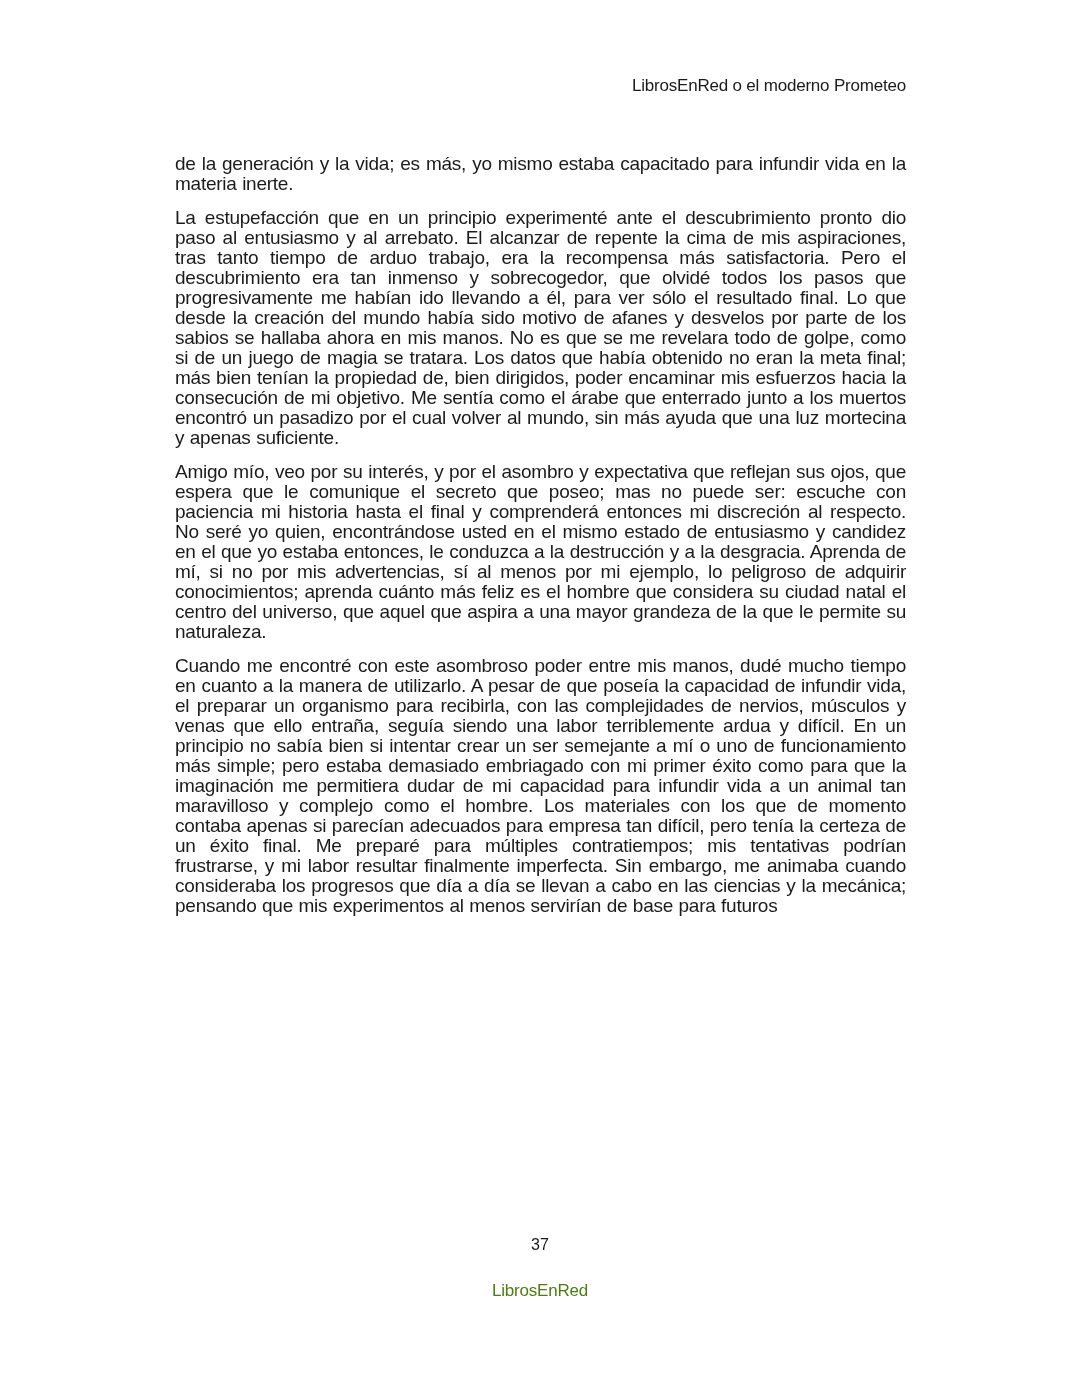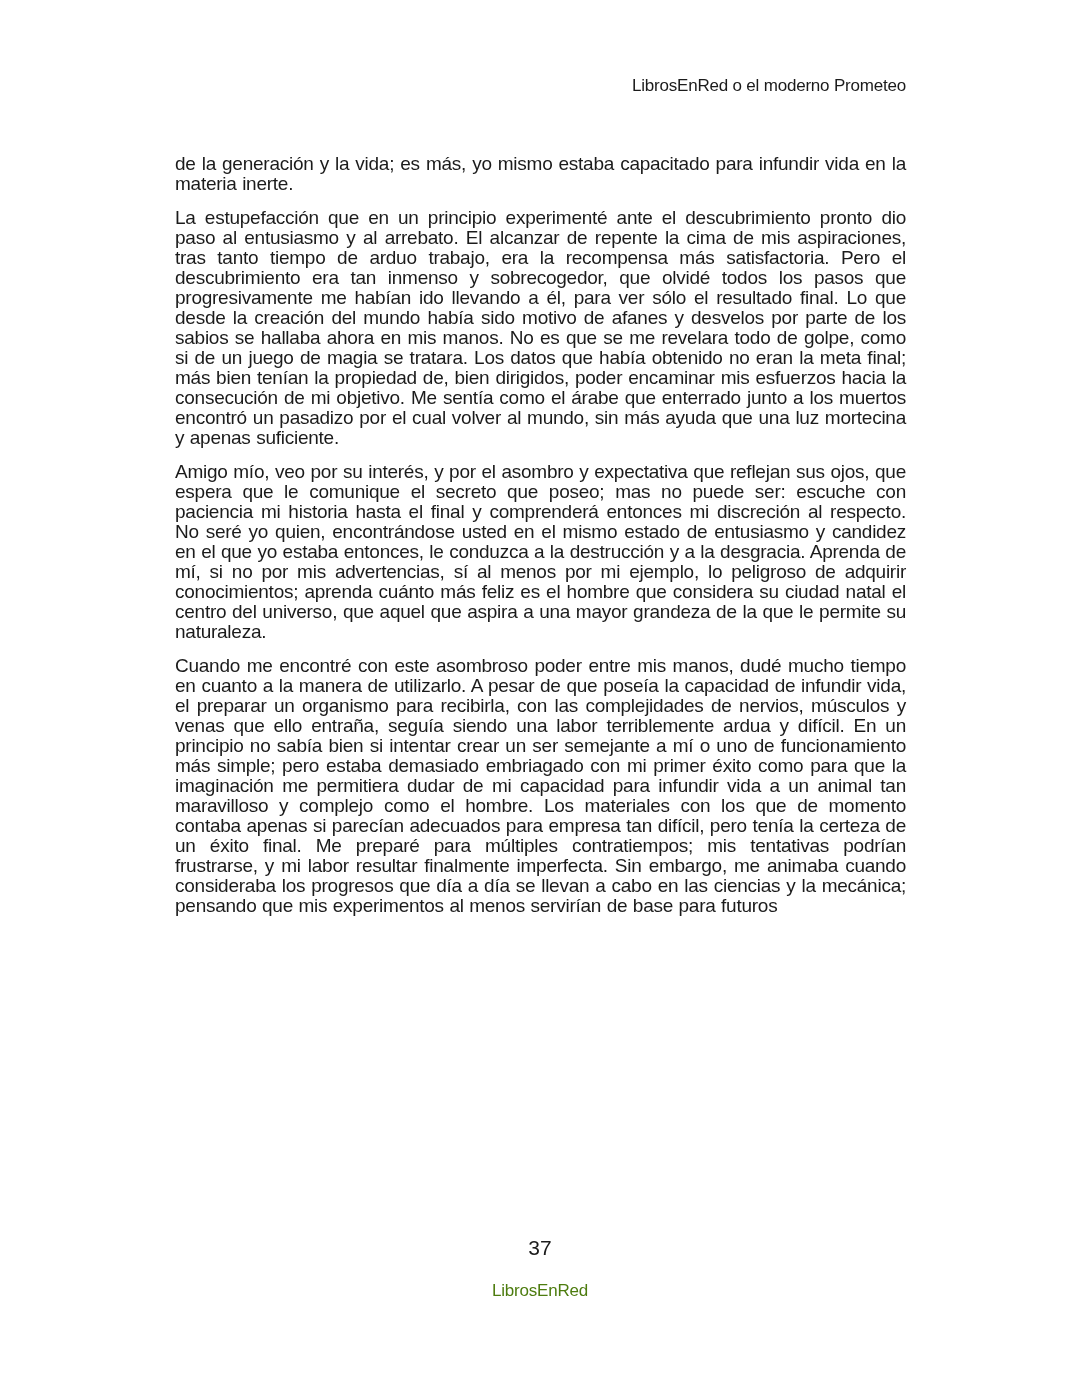--- a/index.html
+++ b/index.html
@@ -54,21 +54,21 @@
     width: 1080px;
     height: 1397px;
     pointer-events: none;
   }
   .page-number {
     position: absolute;
     top: 1236px;
     left: 0;
     width: 1080px;
     text-align: center;
-    font-size: 21px;
+    font-size: 16px;
     color: #1b1b1b;
   }
   .publisher {
     position: absolute;
     top: 1281px;
     left: 0;
     width: 1080px;
     text-align: center;
     font-size: 17px;
     letter-spacing: -0.2px;

